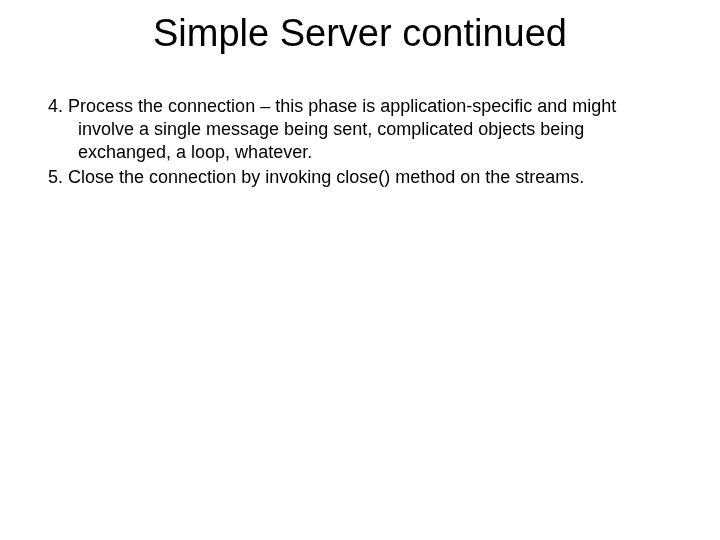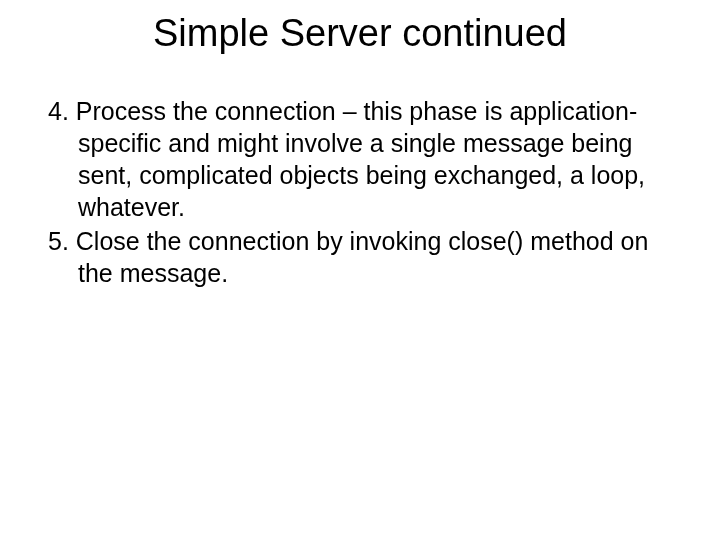--- a/index.html
+++ b/index.html
@@ -25,21 +25,21 @@
       font-weight: 400;
       text-align: center;
       margin-bottom: 40px;
       letter-spacing: 0px;
     }
     .content {
       padding-left: 8px;
       padding-right: 20px;
     }
     .list-item {
-      font-size: 25px;
+      font-size: 18px;
       line-height: 1.28;
       margin-bottom: 2px;
     }
     .list-item .number {
       display: inline;
     }
     .list-item .text {
       display: inline;
     }
     .hang {
@@ -54,16 +54,16 @@
   <h1 class="title">Simple Server continued</h1>
   <div class="content">
     <div class="list-item hang">
       <span class="number">4.</span>
       <span> </span>
       <span class="text">Process the connection – this phase is application-specific and might involve a single message being sent, complicated objects being exchanged, a loop, whatever.</span>
     </div>
     <div class="list-item hang">
       <span class="number">5.</span>
       <span> </span>
-      <span class="text">Close the connection by invoking close() method on the message.</span>
+      <span class="text">Close the connection by invoking close() method on the streams.</span>
     </div>
   </div>
 </div>
 
 </body></html>

